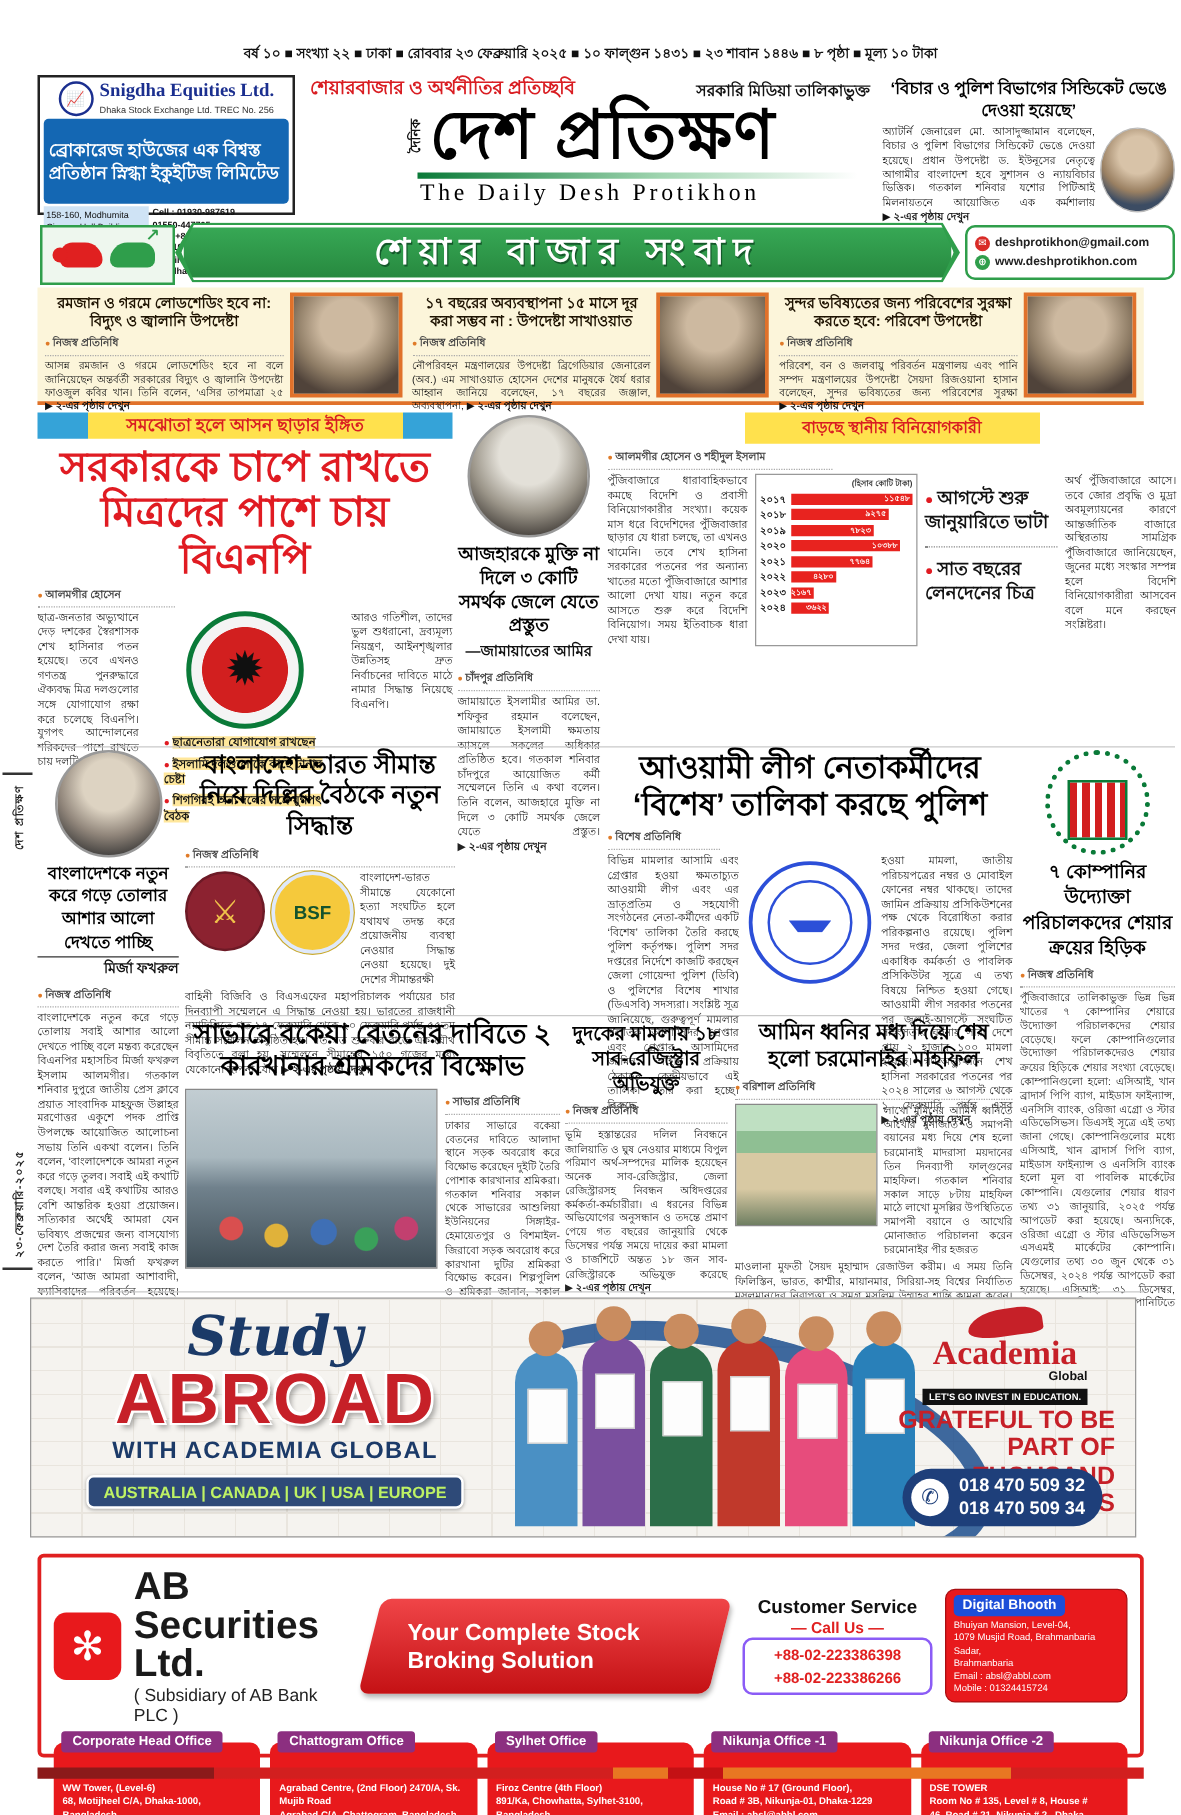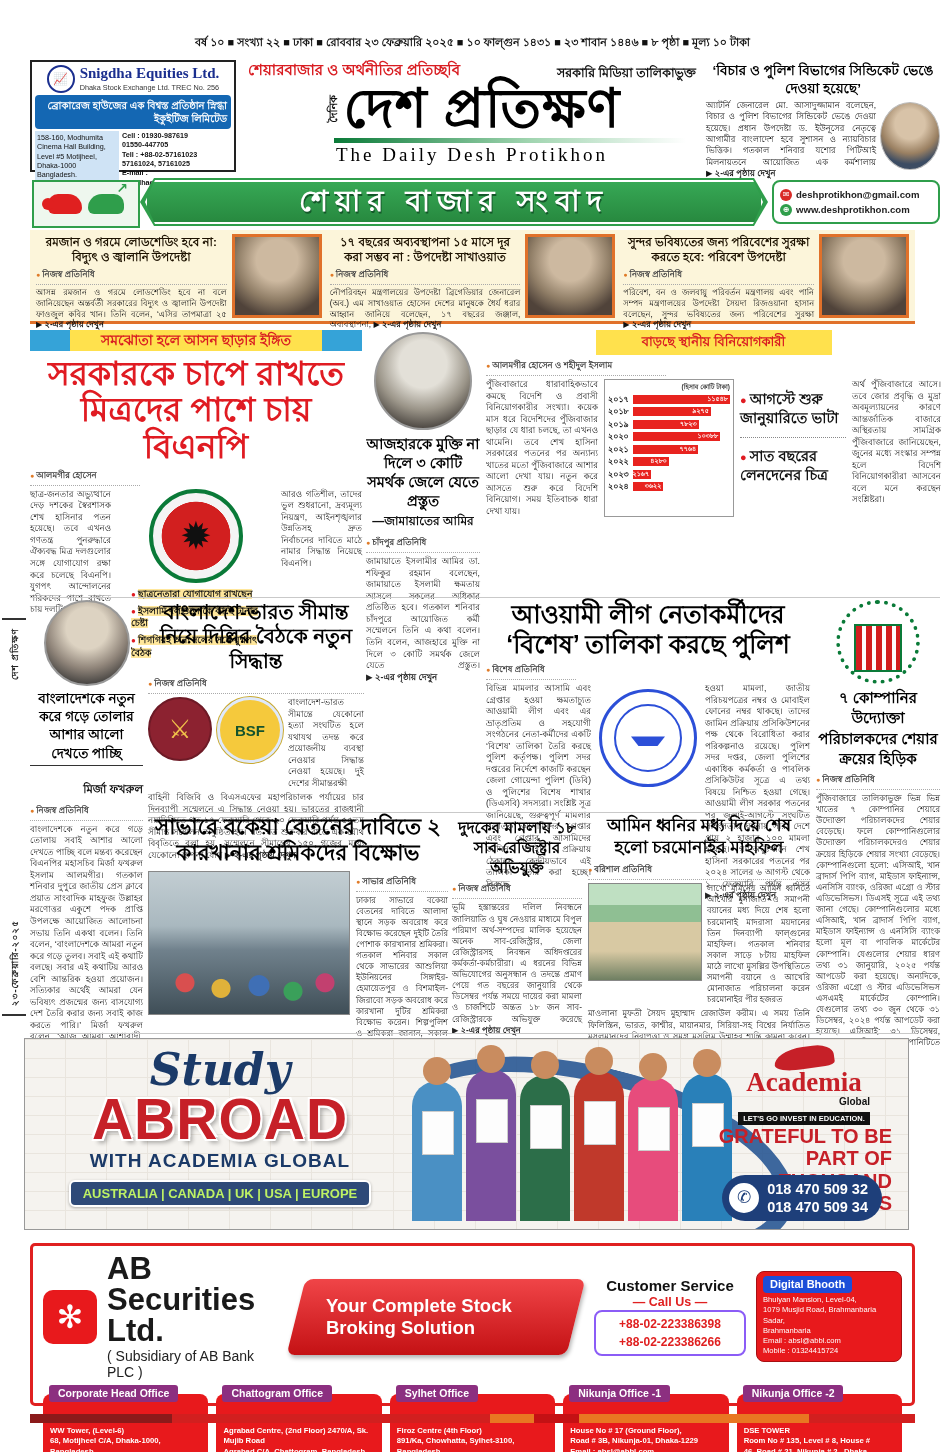--- a/index.html
+++ b/index.html
@@ -15,21 +15,21 @@
   .dateline{top:34px;left:0;right:0;text-align:center;font-size:11px;font-weight:bold;color:#111;}
 
   
   .snigdha{top:60px;left:30px;width:206px;height:112px;border:2px solid #222;box-shadow:0 0 0 1px #fff inset;
            padding:3px;box-sizing:border-box;display:flex;flex-direction:column;gap:2px;}
   .sn-head{display:flex;align-items:center;gap:5px;justify-content:center;}
   .sn-logo{width:24px;height:24px;border:2px solid #1b2f8f;border-radius:50%;display:flex;align-items:center;
            justify-content:center;color:#1b2f8f;font-size:12px;flex:none;}
   .sn-name{font-family:"Liberation Serif","DejaVu Serif",serif;font-weight:bold;color:#1b2f8f;font-size:15px;line-height:1;}
   .sn-sub{font-size:7.3px;color:#333;margin-top:2px;}
-  .sn-banner{background:#1467b3;color:#fff;font-size:10px;font-weight:bold;text-align:right;border-radius:4px;padding:4px 4px;line-height:1.3;}
+  .sn-banner{background:#1467b3;color:#fff;font-size:14px;font-weight:bold;text-align:left;border-radius:4px;padding:16px 4px;line-height:1.3;}
   .sn-bottom{display:flex;gap:3px;font-size:7.2px;line-height:1.3;}
   .sn-addr{background:#cfe3f5;padding:2px;width:84px;box-sizing:border-box;}
   .sn-contact{flex:1;font-weight:bold;white-space:pre-line;}
 
   .nameplate{top:58px;left:244px;width:456px;text-align:center;}
   .np-toprow{display:flex;justify-content:space-between;align-items:flex-start;padding:0 4px;}
   .np-tagline{color:#d91d22;font-weight:bold;font-size:15px;}
   .np-gov{color:#111;font-weight:bold;font-size:12.5px;margin-top:6px;}
   .np-mainrow{display:flex;align-items:center;justify-content:center;margin-top:-4px;}
   .np-daily{writing-mode:vertical-rl;transform:rotate(180deg);font-size:11px;font-weight:bold;margin-right:1px;}
@@ -114,21 +114,21 @@
   .m-right{flex:1;min-width:0;}
 
   .side-strip{top:618px;left:2px;width:24px;height:398px;border-top:2px solid #333;border-bottom:2px solid #333;
               display:flex;flex-direction:column;align-items:center;justify-content:space-between;padding:8px 0;box-sizing:border-box;}
   .vtext{writing-mode:vertical-rl;transform:rotate(180deg);font-size:9px;font-weight:bold;color:#222;letter-spacing:1px;}
 
   .fakhrul{top:600px;left:30px;width:113px;height:432px;}
   .fk-photo{width:82px;height:82px;border-radius:50%;margin:0 auto;border:2px solid #999;
             background:radial-gradient(circle at 50% 32%,#ddd3c2 0 30%,#90857a 58%,#43413f 82%);}
   .fk-headline{font-size:13.5px;font-weight:bold;text-align:center;line-height:1.35;margin-top:4px;color:#000;}
-  .fk-attr{font-size:11.5px;font-weight:bold;text-align:right;border-top:1px solid #333;margin-top:2px;padding-top:15px;}
+  .fk-attr{font-size:11.5px;font-weight:bold;text-align:right;border-top:1px solid #333;margin-top:2px;padding-top:0;}
 
   .border-story{top:600px;left:148px;width:216px;height:213px;}
   .bs-headline{font-size:20px;font-weight:bold;text-align:center;line-height:1.22;color:#000;}
   .bs-mid{display:flex;gap:5px;margin:3px 0;align-items:flex-start;}
   .bgb-logo{width:60px;height:60px;border-radius:50%;background:#8c2230;color:#f0c24a;display:flex;align-items:center;
             justify-content:center;font-size:26px;font-weight:bold;border:2px solid #6d1a26;flex:none;}
   .bsf-logo{width:60px;height:60px;border-radius:50%;background:#f5c93c;color:#14532d;font-weight:bold;display:flex;
             align-items:center;justify-content:center;font-size:15px;border:3px solid #dfe9fb;box-shadow:0 0 0 1px #c9a92e;flex:none;}
   .bs-side{flex:1;min-width:0;}
 

